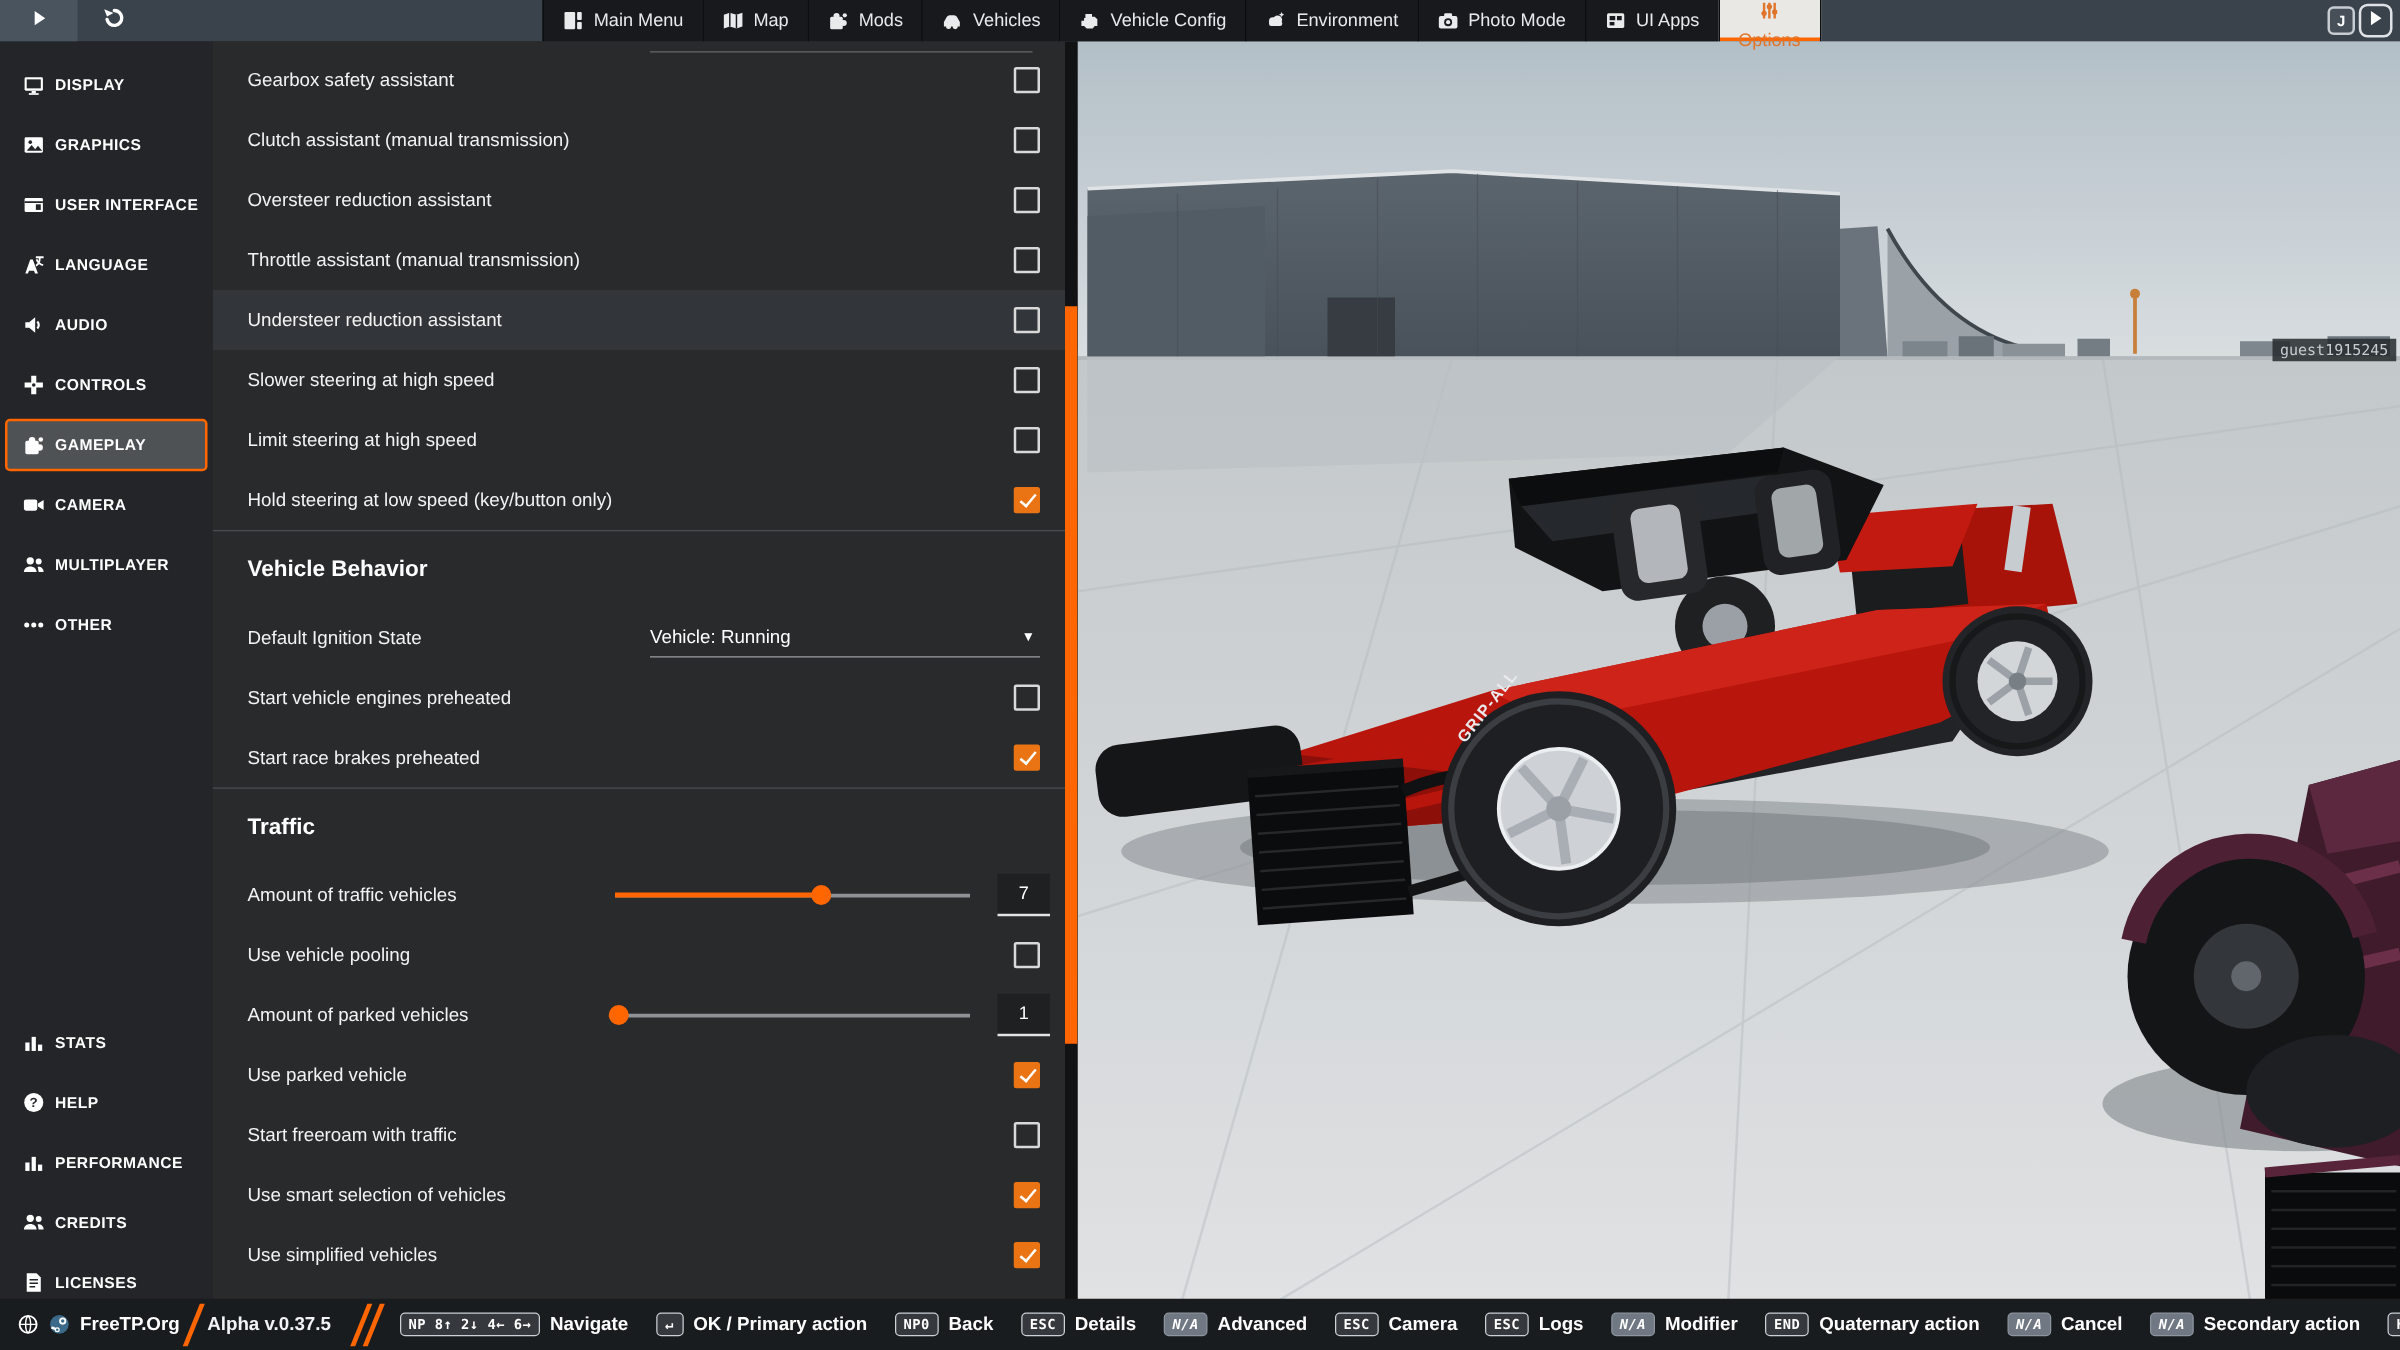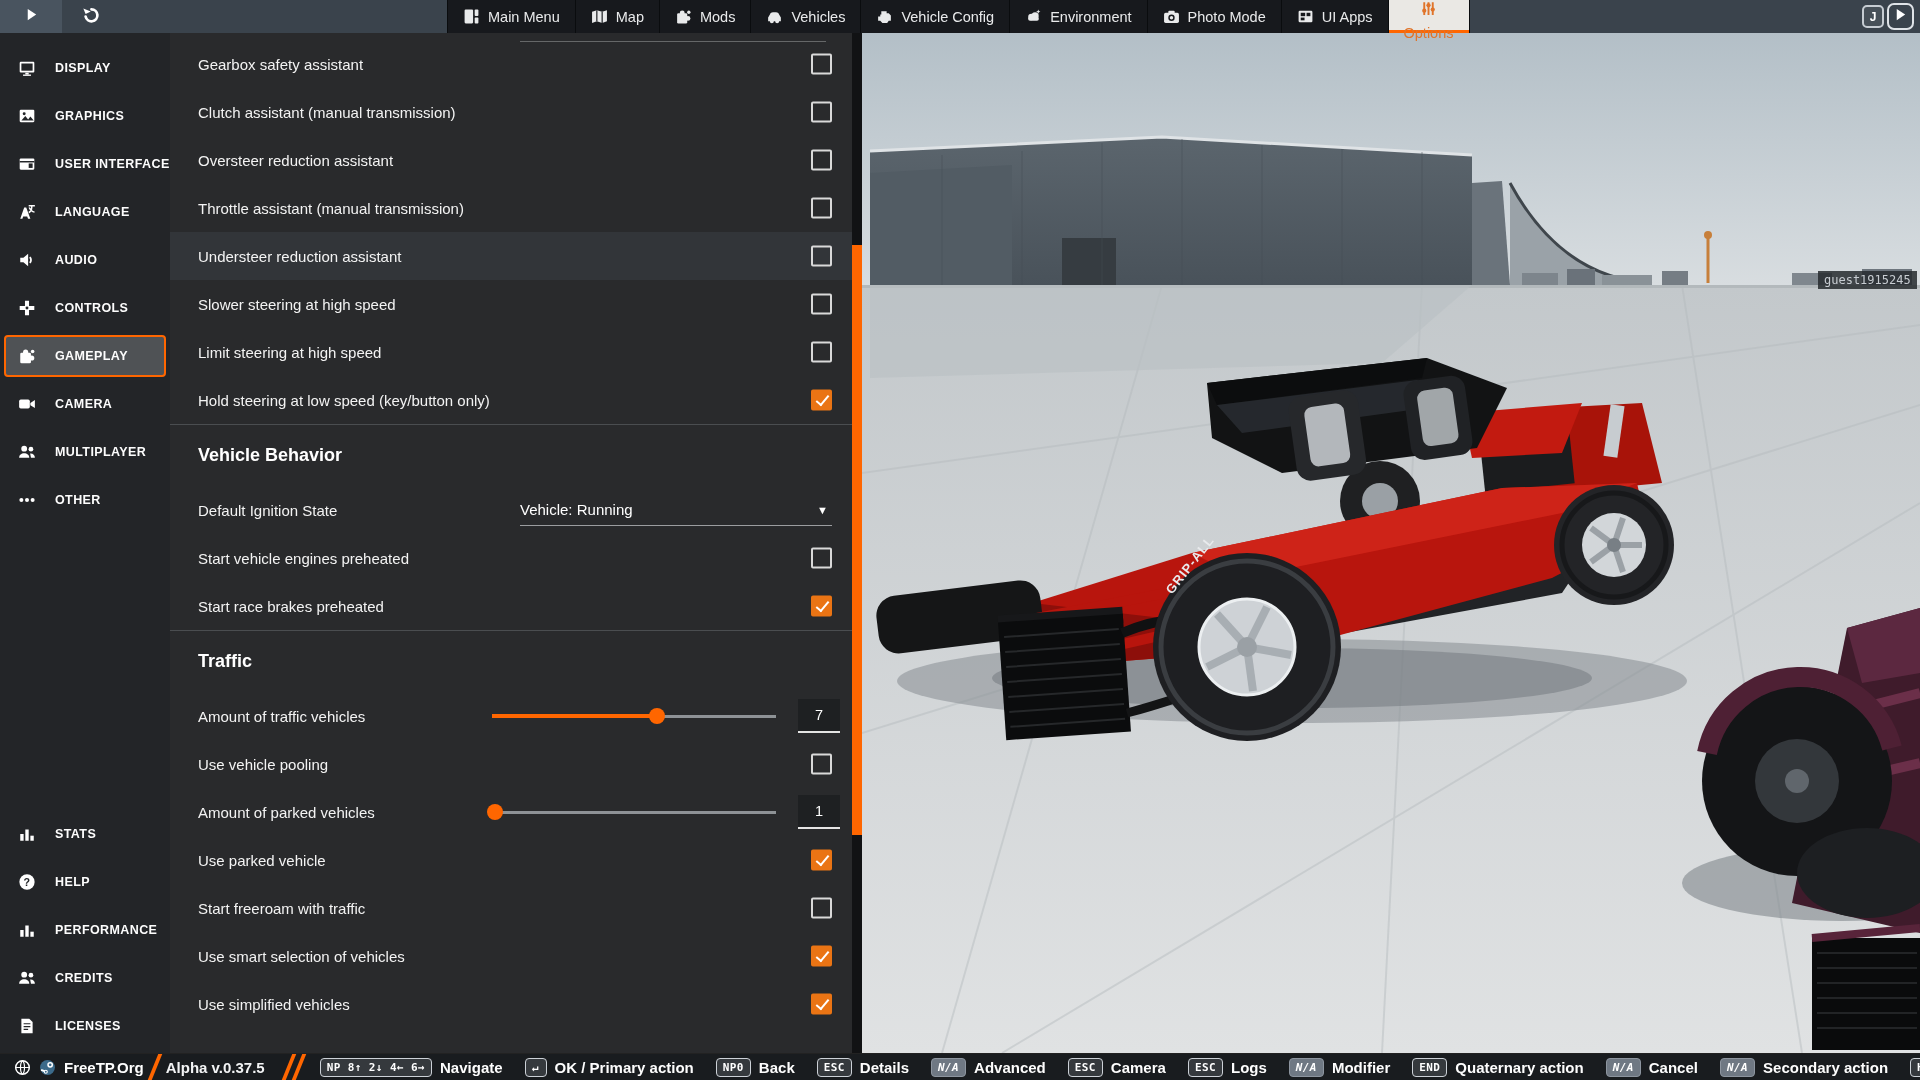--- a/index.html
+++ b/index.html
@@ -6,34 +6,34 @@
   html,body { width:1920px; height:1080px; overflow:hidden; background:#000;
     font-family:"Liberation Sans", sans-serif; }
   .stage { position:relative; width:1920px; height:1080px; background:#222; overflow:hidden; }
 
   
   .topbar { position:absolute; left:0; top:0; right:0; height:33px; background:#3a434c; display:flex; align-items:stretch; z-index:30; }
   .play-box { width:62px; background:#49545f; display:flex; align-items:center; justify-content:center; color:#fff; cursor:pointer; }
   .play-box svg { width:15px; height:15px; fill:#fff; }
   .undo-btn { width:58px; display:flex; align-items:center; justify-content:center; color:#fff; cursor:pointer; }
   .undo-btn svg { width:18px; height:18px; fill:#fff; }
-  .nav { position:absolute; left:417px; top:0; bottom:0; display:flex;padding-left:30px; }
+  .nav { position:absolute; left:404px; top:0; bottom:0; display:flex;padding-left:30px; }
   .tab { display:flex; align-items:center; gap:8px; padding:0 15px; background:#17191d; border-left:1px solid #0a0c0e; color:#e9eaeb; font-size:14.5px; white-space:nowrap; cursor:pointer; }
   .tab:last-child { border-right:1px solid #0a0c0e;flex-direction:column; }
   .tab .ticon { width:17px; height:17px; display:inline-flex; }
   .tab .ticon svg { width:17px; height:17px; fill:currentColor; }
   .tab.active { background:#eae8e4; color:var(--tab-active,#e0742a); box-shadow:inset 0 -3px 0 var(--accent,#ff6600); }
   .corner { position:absolute; right:6px; top:3px; display:flex; gap:3px; align-items:center; }
   .key-j { min-width:22px; height:23px; border:2px solid #c6ccd2; border-radius:5px; color:#fff; background:rgba(255,255,255,.07); font-weight:700; font-size:12px; display:flex; align-items:center; justify-content:center; padding:0 4px; cursor:pointer; }
   .play-badge { width:27px; height:27px; border:2px solid #dfe3e7; border-radius:7px; display:flex; align-items:center; justify-content:center; color:#fff; cursor:pointer; }
   .play-badge svg { width:15px; height:15px; fill:#fff; }
 
   
   .sidebar { position:absolute; left:0; top:33px; width:170px; bottom:27px; background:#232528; display:flex; flex-direction:column; padding-top:14px; z-index:20; }
-  .side-item { display:flex; align-items:center; gap:19px; margin:0 4px 6px 4px; padding:0 12px; height:42px; border:2px solid transparent; border-radius:4px; color:#fdfdfd; font-weight:700; font-size:12.5px; letter-spacing:.4px; cursor:pointer; white-space:nowrap; }
+  .side-item { display:flex; align-items:center; gap:8px; margin:0 4px 6px 4px; padding:0 12px; height:42px; border:2px solid transparent; border-radius:4px; color:#fdfdfd; font-weight:700; font-size:12.5px; letter-spacing:.4px; cursor:pointer; white-space:nowrap; }
   .side-item .sicon { width:18px; height:18px; flex:0 0 18px; display:inline-flex; }
   .side-item .sicon svg { width:18px; height:18px; fill:#fff; }
   .side-item.active { background:#4f5255; border-color:var(--accent,#ff6600); }
   .side-spacer { flex:1; }
 
   
   .panel { position:absolute; left:170px; top:33px; width:692px; bottom:27px; background:#292a2c; padding-top:7px; z-index:10; overflow:hidden; }
   .panel .remnant { position:absolute; left:350px; right:36px; top:8px; height:1px; background:#97999b; opacity:.55; }
   .row { height:48px; display:flex; align-items:center; padding:0 34px 0 28px; position:relative; }
   .row.hl { background:#323539; }
@@ -51,21 +51,21 @@
   .vbox  { position:absolute; left:628px; width:42px; height:34px; background:#1e2022; color:#fff; display:flex; align-items:center; justify-content:center; font-size:14.5px; border-bottom:2px solid #e4e4e4; top:50%; transform:translateY(-50%); cursor:text; }
   .scroll-track { position:absolute; right:0; top:0; bottom:0; width:10px; background:#111214; cursor:pointer; }
   .scroll-thumb { position:absolute; right:0; top:212px; height:590px; width:10px; background:var(--accent,#ff6600); cursor:grab; }
 
   
   .scene { position:absolute; left:862px; top:33px; right:0; bottom:27px; overflow:hidden; background:#c9cdd0; }
   .scene svg { display:block; }
   .player-tag { position:absolute; left:956px; top:238px; background:rgba(38,42,46,.85); color:#c7ccd1; font-family:"DejaVu Sans Mono", monospace; font-size:12px; padding:2px 6px; white-space:nowrap;text-align:right; }
 
   
-  .bottombar { position:absolute; left:0; right:0; bottom:0; height:26px; background:#191c1f; display:flex; align-items:center; padding-left:14px; color:#fff; overflow:hidden; white-space:nowrap; z-index:40; }
+  .bottombar { position:absolute; left:0; right:0; bottom:0; height:41px; background:#191c1f; display:flex; align-items:center; padding-left:14px; color:#fff; overflow:hidden; white-space:nowrap; z-index:40; }
   .bbicon { width:17px; height:17px; display:inline-flex; margin-right:8px; }
   .bbicon svg { width:17px; height:17px; fill:#e9ecef; }
   .brand { font-size:15px; font-weight:700; color:#fff; }
   .version { font-size:15px; font-weight:600; color:#f2f3f4; }
   .slash { width:4px; height:34px; background:var(--accent,#ff6600); transform:skewX(-22deg); margin:0 9px; flex:0 0 4px; }
   .slash.s2 { margin:0 3px; }
   .hints { display:flex; align-items:center; margin-left:16px; gap:22px; }
   .hint { display:flex; gap:8px; align-items:center; font-size:15px; font-weight:600; color:#fdfdfd; }
   .key { min-width:22px; padding:0 6px; height:19px; border:1.6px solid #ccd1d7; border-radius:4px; background:rgba(205,210,218,.16); font-family:"DejaVu Sans Mono", monospace; font-weight:700; font-size:11px; display:flex; align-items:center; justify-content:center; letter-spacing:.4px; color:#fff; }
   .key.na { background:#6f7883; border-color:#8d959f; font-style:italic; }

